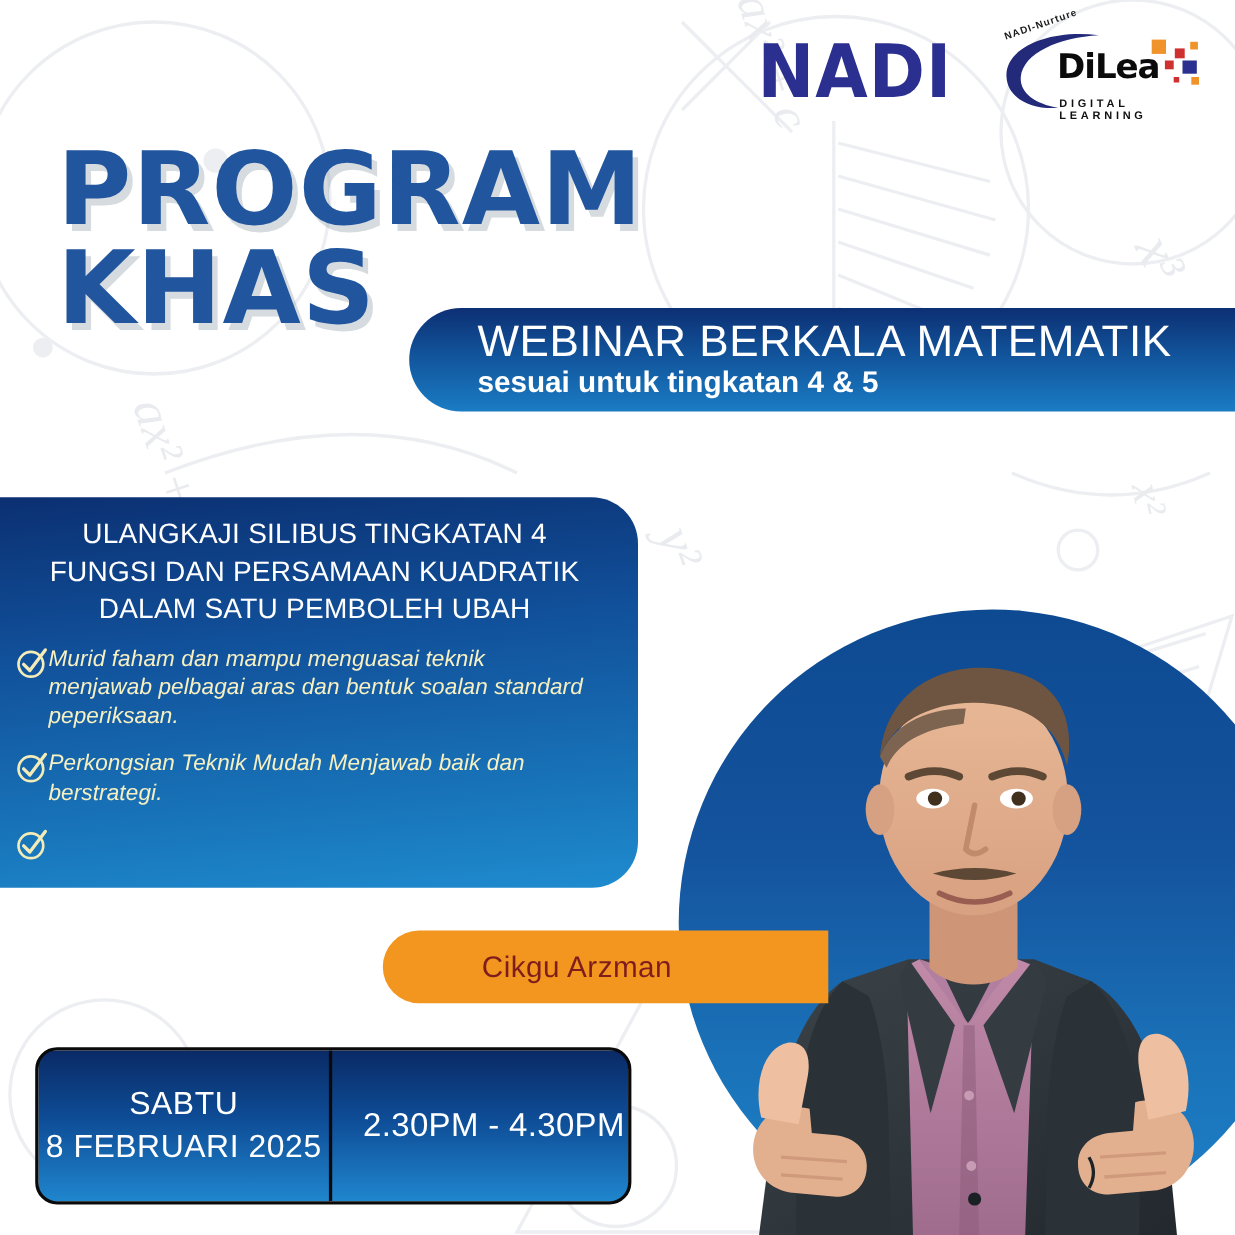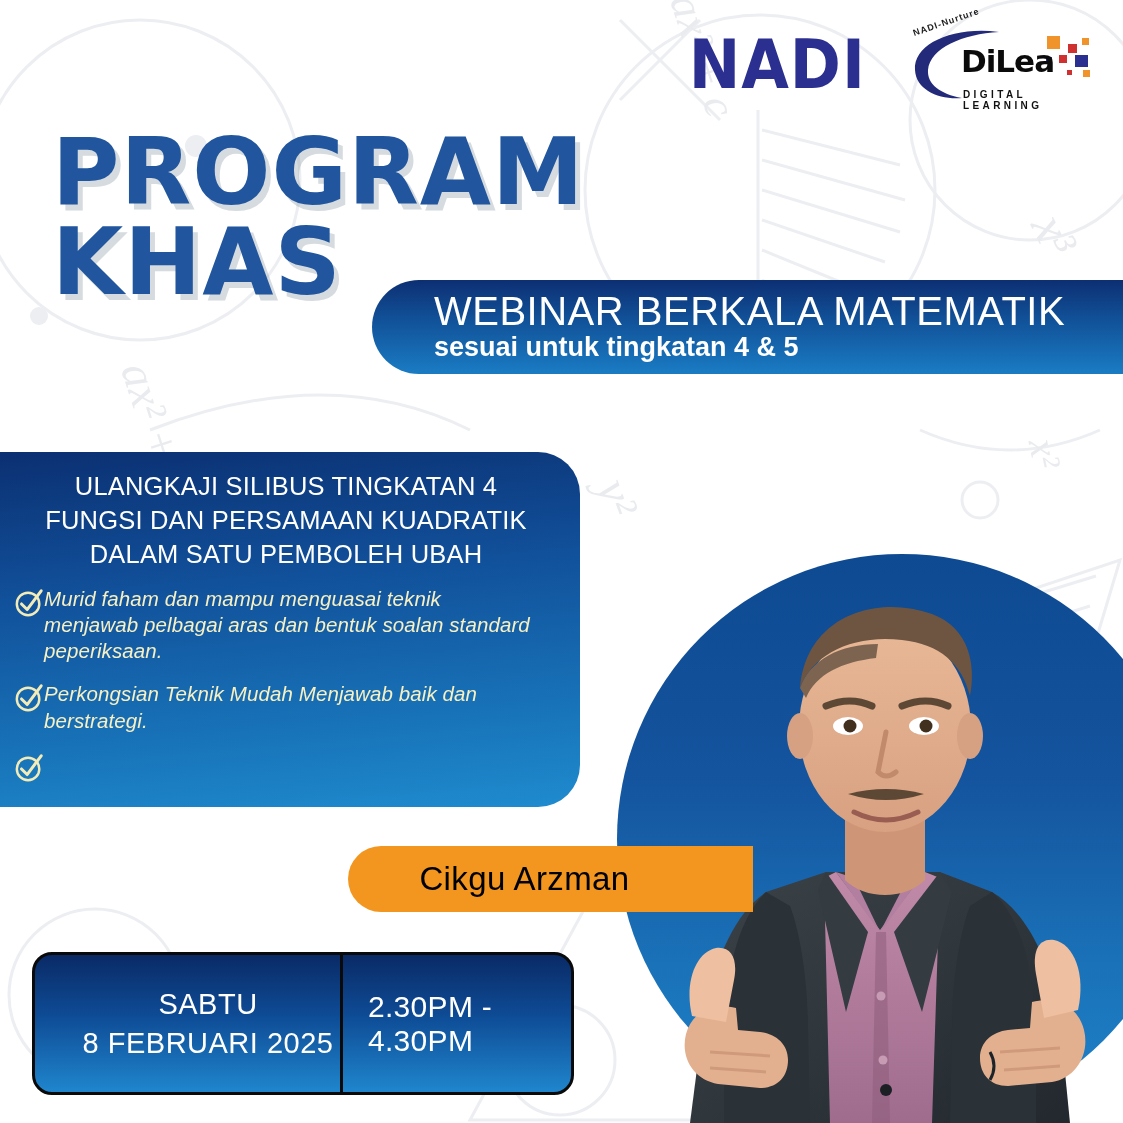--- a/index.html
+++ b/index.html
@@ -215,22 +215,22 @@
     background: #f2961f;
     border-radius: 33px 0 0 33px;
     z-index: 5;
     display: flex;
     align-items: center;
     justify-content: center;
     padding-right: 52px;
     box-sizing: border-box;
   }
   .name-badge-text {
-    color: #000000;
-    font-size: 33px;
+    color: #7f1d1d;
+    font-size: 27px;
     letter-spacing: 0.4px;
   }
 
   
   .datetime-box {
     position: absolute;
     left: 32px;
     top: 952px;
     width: 536px;
     height: 137px;
@@ -244,21 +244,20 @@
   .dt-cell {
     display: flex;
     flex-direction: column;
     align-items: center;
     justify-content: center;
     color: #ffffff;
   }
   .dt-date {
     flex: 0 0 264px;
     border-right: 3px solid #0a0a0a;
-    margin-left: 41px;
   }
   .dt-date-day { font-size: 29px; line-height: 1.32; letter-spacing: 0.5px; }
   .dt-date-full { font-size: 29px; line-height: 1.32; letter-spacing: 0.5px; }
   .dt-time { flex: 1 1 auto; margin-left: 25px; }
   .dt-time-text { font-size: 30px; letter-spacing: 0.3px; }
 </style>
 </head>
 <body>
 
 <div id="poster">

